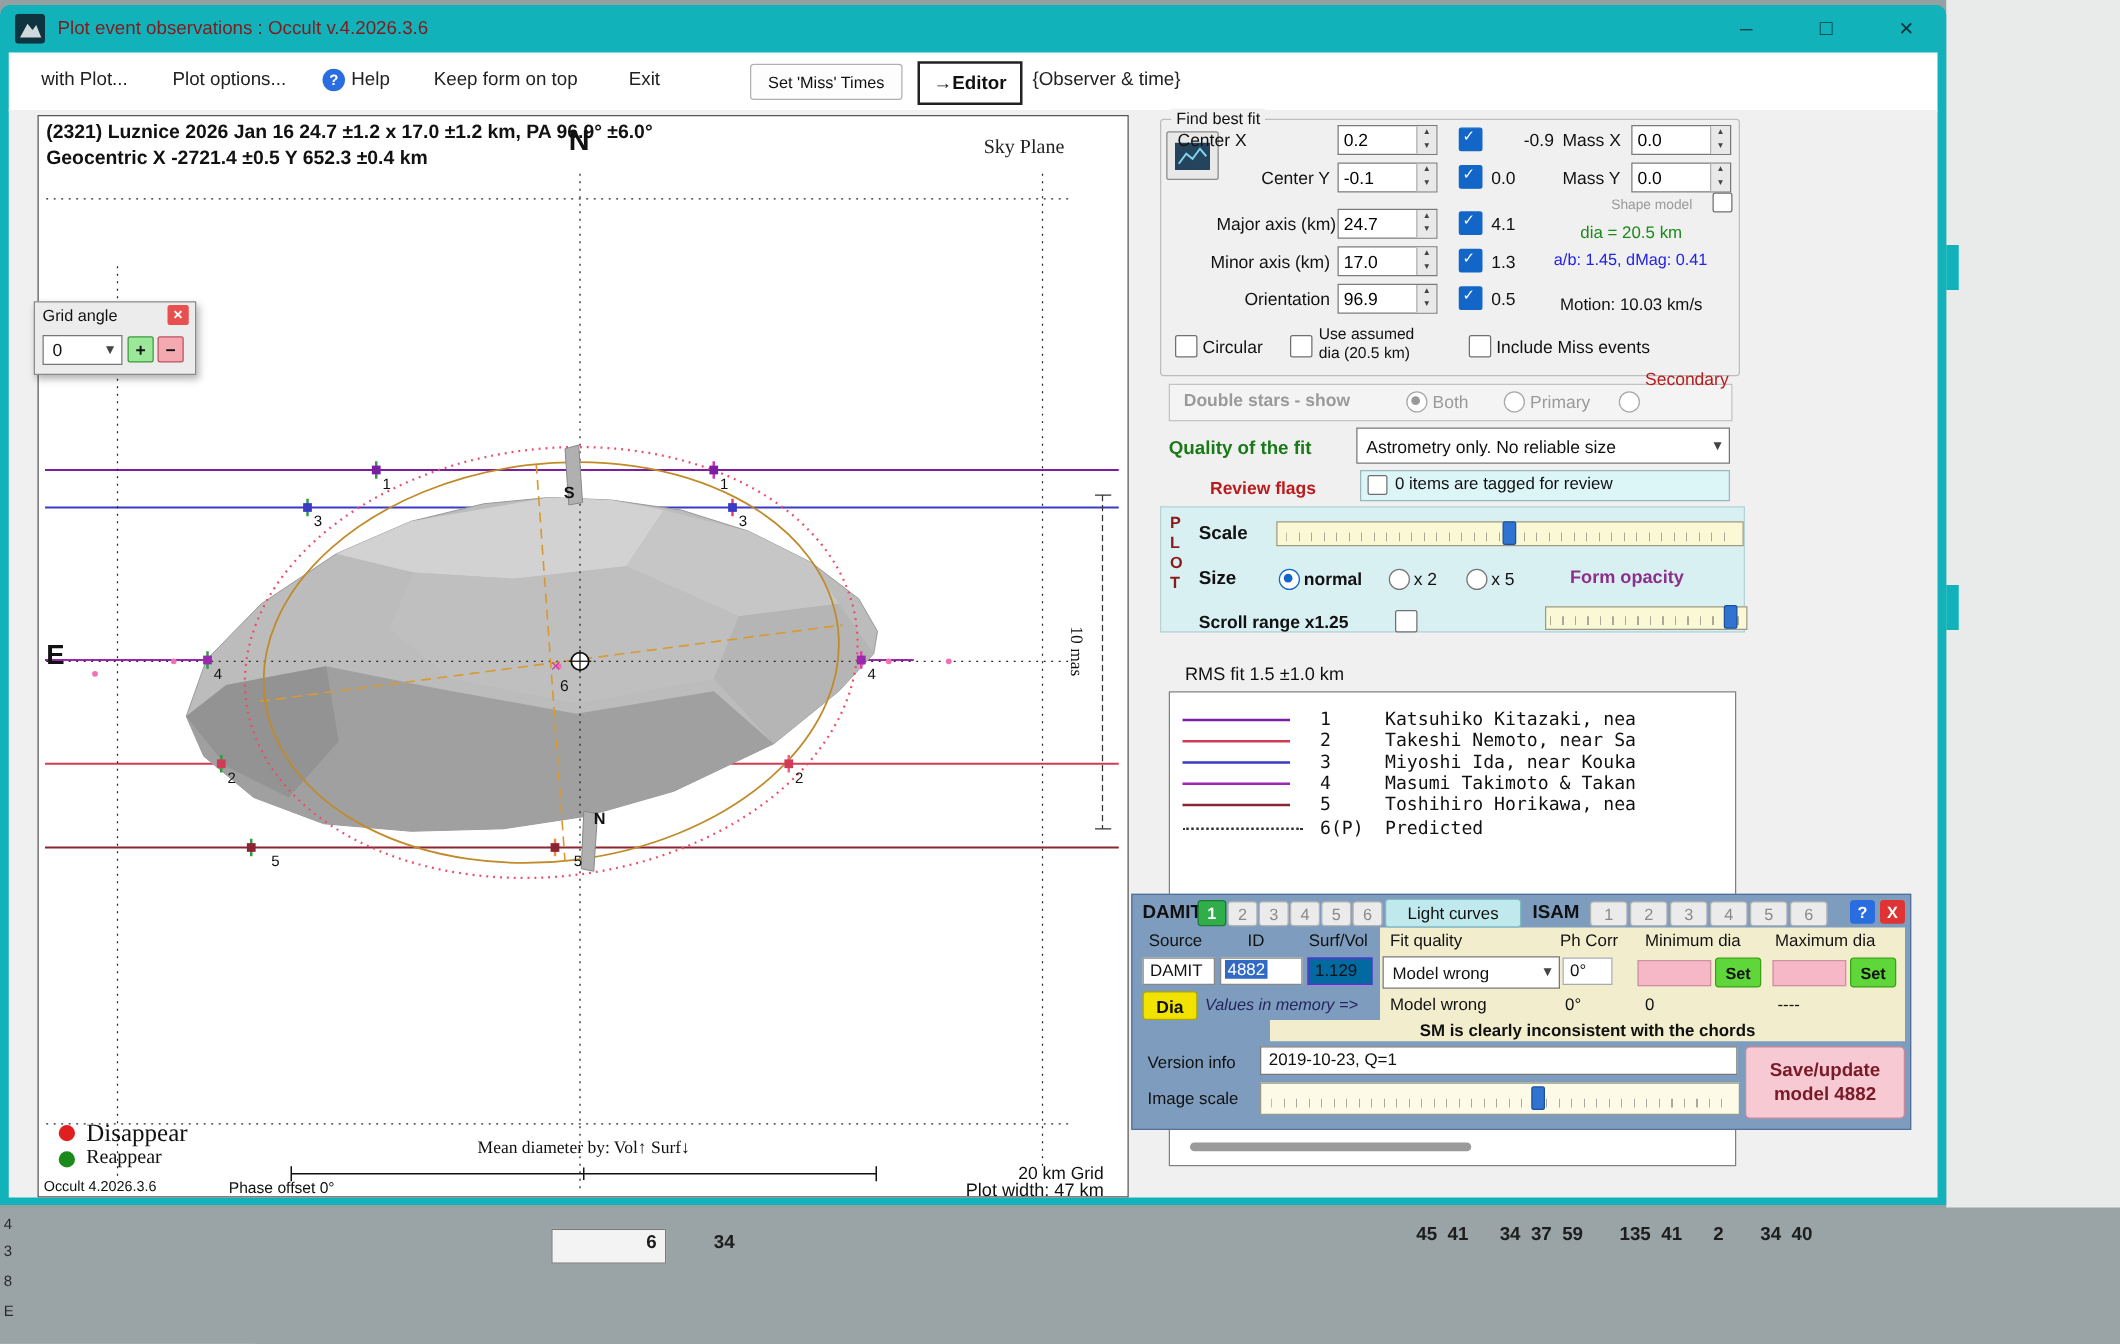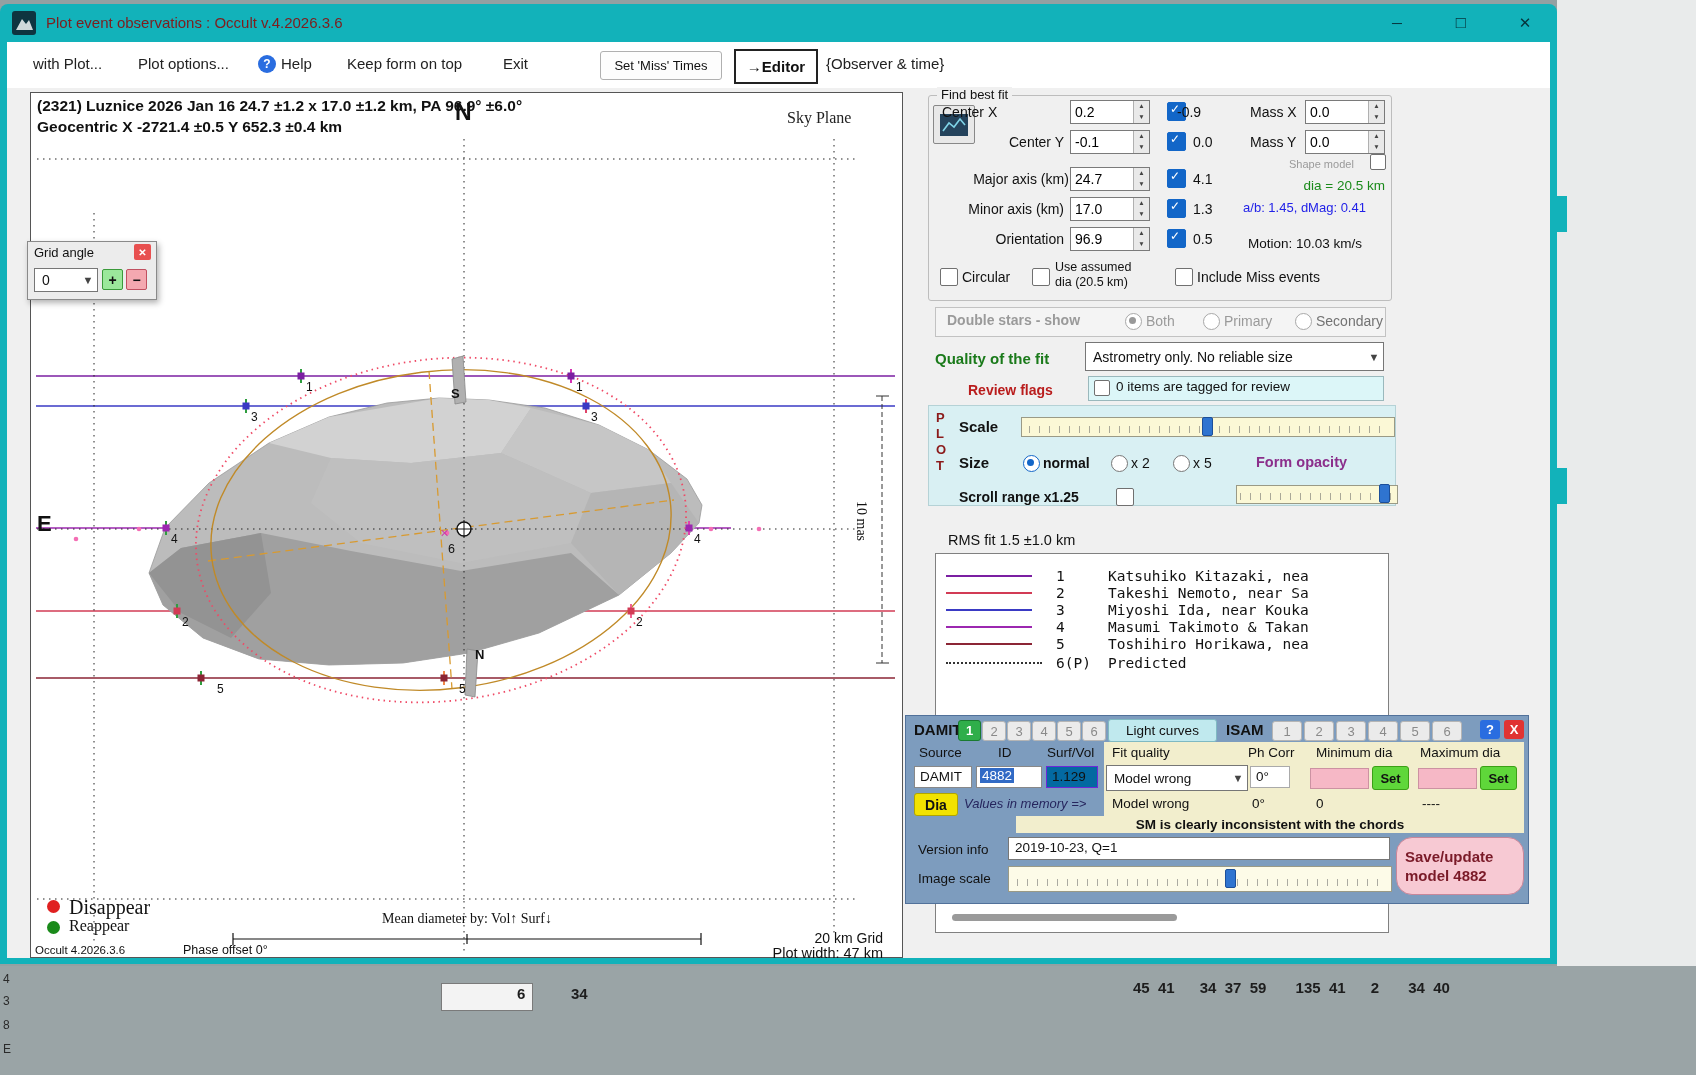--- a/index.html
+++ b/index.html
@@ -238,21 +238,21 @@
 
     <div class="a" style="left:935px;top:16px;width:122px;">Center X</div>
     <div class="spin" style="left:1063px;top:12px;width:78px">
       <input value="0.2" style="">
       <span class="ud">
           <i class="up"></i>
           <i class="dn"></i>
         </span>
     </div>
     <div class="cbx on" style="left:1160px;top:14px"></div>
-    <div class="tx" style="left:1170px;top:16px">-0.9</div>
+    <div class="tx" style="left:1212px;top:16px">-0.9</div>
     <div class="tx" style="left:1243px;top:16px">Mass X</div>
     <div class="spin" style="left:1298px;top:12px;width:78px">
       <input value="0.0" style="">
       <span class="ud">
           <i class="up"></i>
           <i class="dn"></i>
         </span>
     </div>
 
     <div class="a" style="left:935px;top:46px;width:122px;text-align:right">Center Y</div>
@@ -280,21 +280,21 @@
     <div class="a" style="left:938px;top:83px;width:152px;text-align:center">Major axis (km)</div>
     <div class="spin" style="left:1063px;top:79px;width:78px">
       <input value="24.7" style="">
       <span class="ud">
           <i class="up"></i>
           <i class="dn"></i>
         </span>
     </div>
     <div class="cbx on" style="left:1160px;top:81px"></div>
     <div class="tx" style="left:1186px;top:83px">4.1</div>
-    <div class="a" style="left:1218px;top:90px;width:160px;text-align:right;color:#1a8a1a;font-size:13.5px">dia = 20.5 km</div>
+    <div class="a" style="left:1218px;top:90px;width:160px;text-align:center;color:#1a8a1a;font-size:13.5px">dia = 20.5 km</div>
 
     <div class="a" style="left:905px;top:113px;width:152px;text-align:right">Minor axis (km)</div>
     <div class="spin" style="left:1063px;top:109px;width:78px">
       <input value="17.0" style="">
       <span class="ud">
           <i class="up"></i>
           <i class="dn"></i>
         </span>
     </div>
     <div class="cbx on" style="left:1160px;top:111px"></div>
@@ -321,21 +321,21 @@
     <div class="cbx" style="left:1168px;top:180px;width:16px;height:16px"></div>
     <div class="tx" style="left:1190px;top:181px">Include Miss events</div>
 
     <div class="a" style="left:928px;top:219px;width:449px;height:28px;border:1px solid #c2c2c2;background:#f4f4f4"></div>
     <div class="tx" style="left:940px;top:224px;color:#9a9a9a;font-weight:600">Double stars - show</div>
     <div class="radio dis on" style="left:1118px;top:225px"></div>
     <div class="tx" style="left:1139px;top:225px;color:#9a9a9a">Both</div>
     <div class="radio dis" style="left:1196px;top:225px"></div>
     <div class="tx" style="left:1217px;top:225px;color:#9a9a9a">Primary</div>
     <div class="radio dis" style="left:1288px;top:225px"></div>
-    <div class="tx" style="left:1309px;top:225px;color:#737373">Secondary</div>
+    <div class="tx" style="left:1309px;top:207px;color:#b91c1c">Secondary</div>
 
     <div class="tx b" style="left:928px;top:262px;font-size:15px;color:#1a7a1a">Quality of the fit</div>
     <div class="combo" style="left:1078px;top:254px;width:297px;height:27px">
       <span class="cv">Astrometry only. No reliable size</span>
       <span class="arr"></span>
     </div>
 
     <div class="tx b" style="left:961px;top:294px;font-size:14px;color:#b91c1c">Review flags</div>
     <div class="a" style="left:1081px;top:288px;width:294px;height:23px;background:#dcf6f8;border:1px solid #9ab8bc"></div>
     <div class="cbx" style="left:1087px;top:292px;width:14px;height:14px"></div>
@@ -457,22 +457,22 @@
       <div class="tx" style="left:346px;top:80px;font-size:13.5px">0°</div>
       <div class="tx" style="left:410px;top:80px;font-size:13.5px">0</div>
       <div class="tx" style="left:516px;top:80px;font-size:13.5px">----</div>
 
       <div class="a b" style="left:110px;top:101px;width:508px;text-align:center;font-size:13.5px">SM is clearly inconsistent with the chords</div>
 
       <div class="tx" style="left:12px;top:126px;font-size:13.5px">Version info</div>
       <div class="a" style="left:102px;top:121px;width:382px;height:23px;background:#fff;border:1px solid #777;box-sizing:border-box">
         <span style="display:block;padding:2px 0 0 6px;font-size:13.5px;white-space:nowrap">2019-10-23, Q=1</span>
       </div>
-      <div class="a ctr b" style="left:490px;top:121px;width:128px;height:58px;background:#f7c9d3;border:1px solid #c8879a;border-radius:16px;
-                  color:#7a1a28;font-size:15px;line-height:1.3;padding:0 8px;box-sizing:border-box">Save/update model 4882</div>
+      <div class="a ctr b" style="left:490px;top:121px;width:128px;height:58px;background:#f7c9d3;border:1px solid #c8879a;border-radius:4px;
+                  color:#7a1a28;font-size:15px;text-align:center;line-height:1.3;padding:0 8px;box-sizing:border-box">Save/update model 4882</div>
 
       <div class="tx" style="left:12px;top:155px;font-size:13.5px">Image scale</div>
       <div class="ticks" style="left:102px;top:150px;width:382px;height:24px;background-color:#fdfbe8">
         <div class="thumb" style="left:216px;top:2px"></div>
       </div>
     </div>
 
   </div>
 </div>
 

